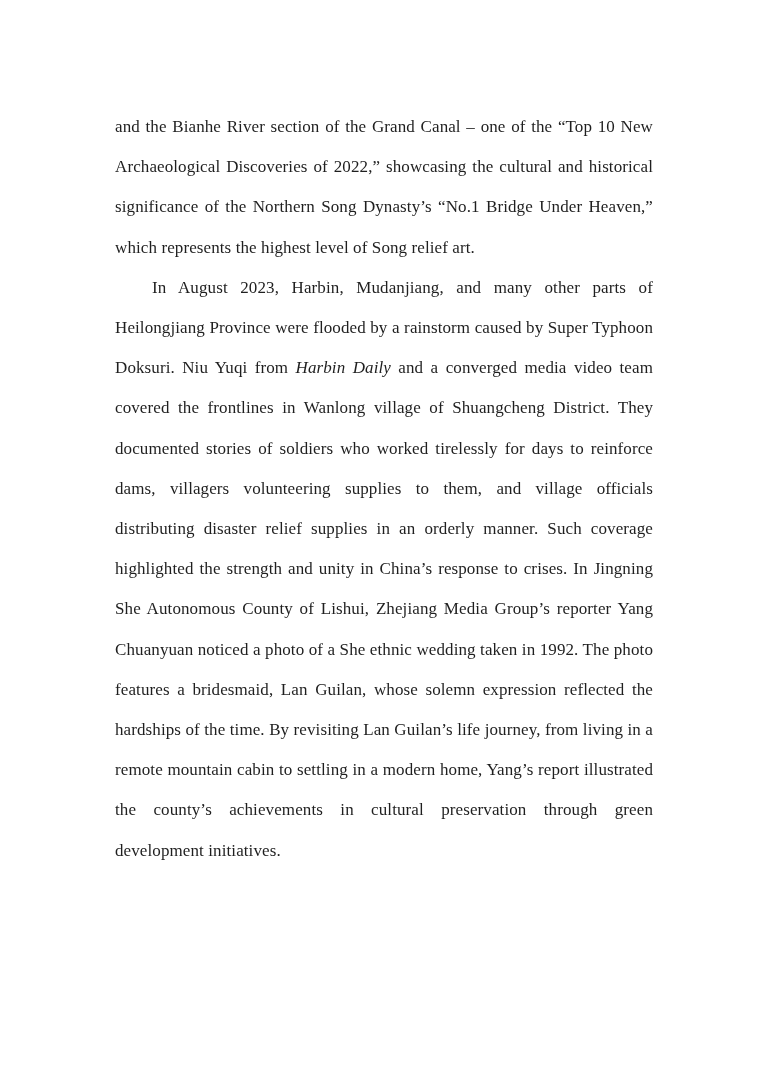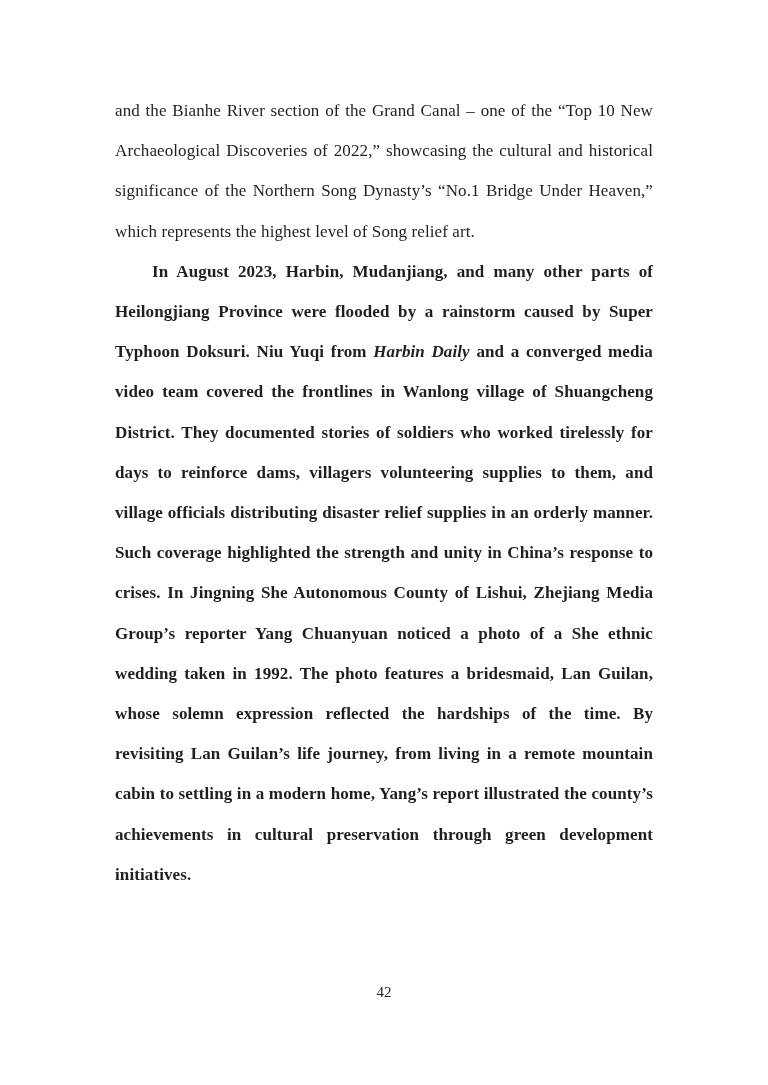--- a/index.html
+++ b/index.html
@@ -12,34 +12,33 @@
     width: 768px;
     height: 1085px;
     background: #ffffff;
     overflow: hidden;
     font-family: "Liberation Serif", serif;
     color: #1f1f1f;
   }
   .text-block {
     position: absolute;
     left: 115px;
-    top: 91px;
+    top: 107px;
     width: 538px;
   }
   .para {
     margin: 0;
     font-size: 17px;
     line-height: 40.2px;
     text-align: justify;
     text-justify: inter-word;
     letter-spacing: 0.1px;
   }
   .para.indent {
     text-indent: 37px;
-    font-weight: bold;
   }
   .para em {
     font-style: italic;
   }
   .page-footer {
     position: absolute;
     left: 115px;
     top: 983px;
     width: 538px;
     text-align: center;
@@ -55,16 +54,13 @@
 <div class="page">
   <main class="text-block">
 
     <p class="para"><span>and the Bianhe River section of the Grand Canal – one of the “Top 10 New Archaeological Discoveries of 2022,” showcasing the cultural and historical significance of the Northern Song Dynasty’s “No.1 Bridge Under Heaven,” which represents the highest level of Song relief art.</span></p>
 
     <p class="para indent"><span>In August 2023, Harbin, Mudanjiang, and many other parts of Heilongjiang Province were flooded by a rainstorm caused by Super Typhoon Doksuri. Niu Yuqi from </span><em>Harbin Daily</em><span> and a converged media video team covered the frontlines in Wanlong village of Shuangcheng District. They documented stories of soldiers who worked tirelessly for days to reinforce dams, villagers volunteering supplies to them, and village officials distributing disaster relief supplies in an orderly manner. Such coverage highlighted the strength and unity in China’s response to crises. In Jingning She Autonomous County of Lishui, Zhejiang Media Group’s reporter Yang Chuanyuan noticed a photo of a She ethnic wedding taken in 1992. The photo features a bridesmaid, Lan Guilan, whose solemn expression reflected the hardships of the time. By revisiting Lan Guilan’s life journey, from living in a remote mountain cabin to settling in a modern home, Yang’s report illustrated the county’s achievements in cultural preservation through green development initiatives.</span></p>
 
 
   </main>
 
-  <footer class="page-footer">
-    <span class="page-number">42</span>
-  </footer>
 </div>
 
 </body></html>

